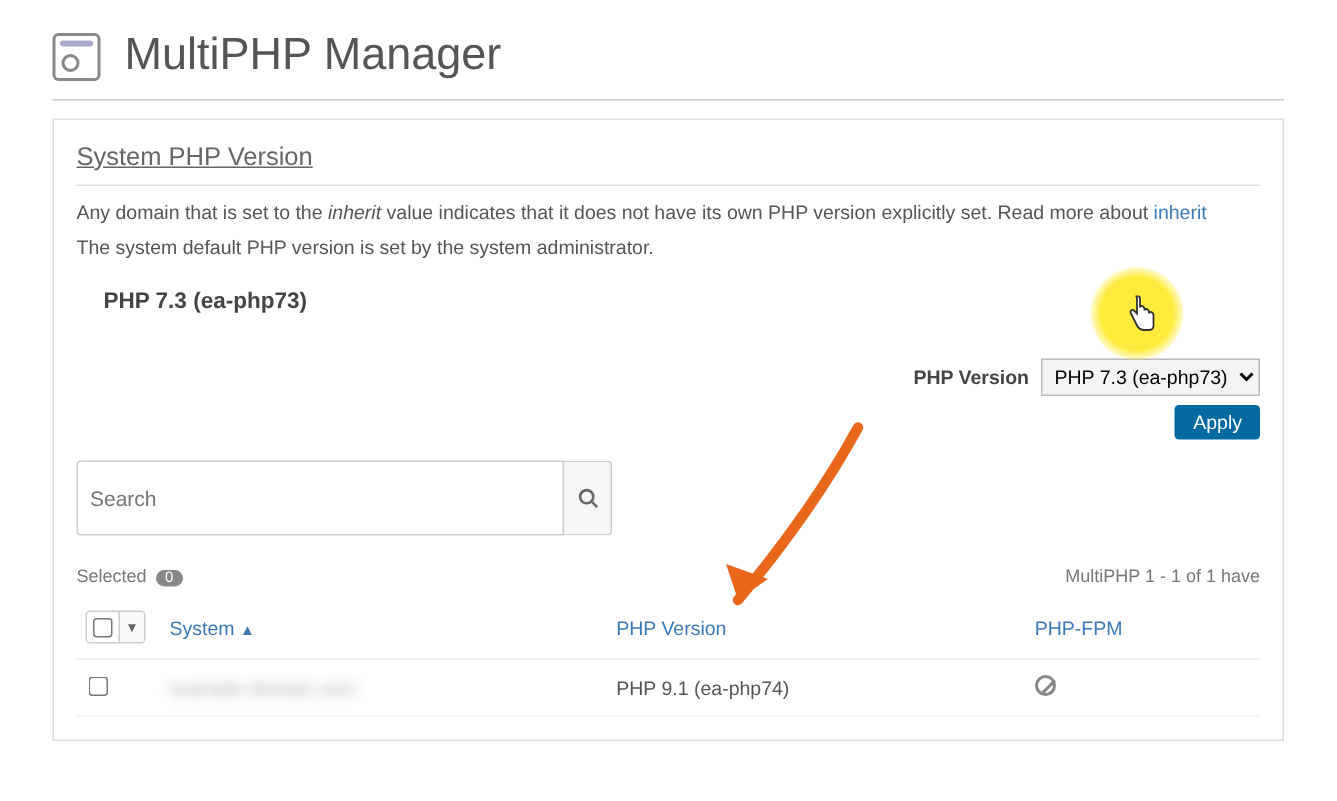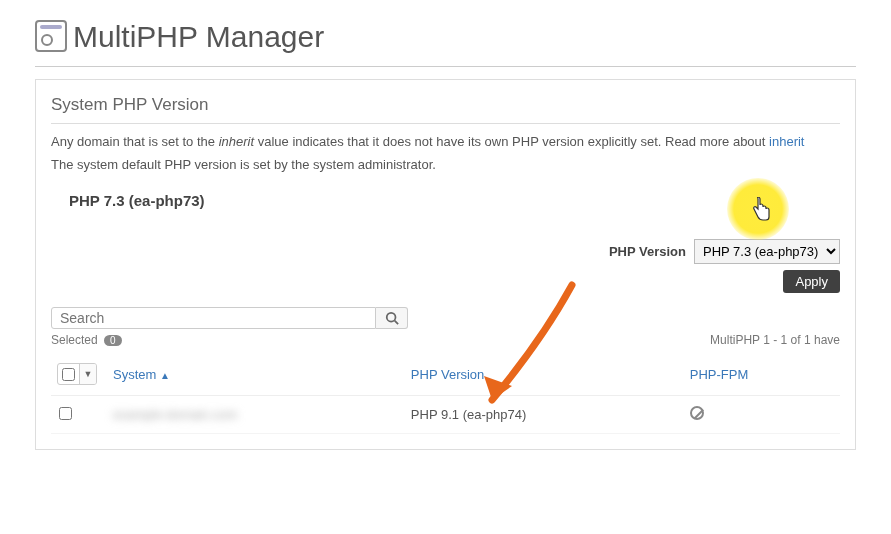--- a/index.html
+++ b/index.html
@@ -8,22 +8,22 @@
     background: #fff;
     color: #555;
     font-size: 14px;
   }
   .page {
     width: 891px;
     padding: 20px 35px 30px 35px;
   }
   .page-header {
     display: flex;
-    align-items: flex-start;
-    gap: 6px;
+    align-items: flex-end;
+    gap: 16px;
     padding-bottom: 12px;
     border-bottom: 1px solid #ccc;
     margin-bottom: 12px;
   }
   .page-header h1 {
     font-weight: 300;
     font-size: 30px;
     color: #555;
   }
   .app-icon {
@@ -55,20 +55,21 @@
     background: #fff;
     position: relative;
   }
   .section-title {
     font-size: 17px;
     color: #666;
     font-weight: normal;
     padding-bottom: 8px;
     border-bottom: 1px solid #ddd;
     margin-bottom: 10px;
+    text-decoration: underline;
   }
   .desc { font-size: 13px; color: #555; margin-bottom: 8px; }
   .italic { font-style: italic; }
   a.link { color: #3a78b9; text-decoration: none; }
 
   .current-version {
     font-weight: bold;
     color: #444;
     padding: 12px 0 12px 18px;
     font-size: 15px;
@@ -84,33 +85,33 @@
   .controls-row label { font-weight: bold; color: #444; font-size: 13px; }
   select {
     font-size: 13px;
     padding: 3px 4px;
     border: 1px solid #bbb;
     background: #f4f4f4;
     min-width: 130px;
   }
   .apply-wrap { display:flex; justify-content:flex-end; margin-top:6px; }
   .btn-apply {
-    background: #404040;
+    background: #0369a1;
     color: #fff;
     border: none;
     padding: 4px 12px;
     border-radius: 3px;
     font-size: 13px;
     cursor: pointer;
   }
 
   .search-row { display:flex; margin-top: 14px; }
   .search-input {
     width: 325px;
-    padding: 2px 8px;
+    padding: 16px 8px;
     border: 1px solid #ccc;
     border-radius: 3px 0 0 3px;
     font-size: 14px;
     color:#777;
   }
   .search-btn {
     width: 32px;
     border: 1px solid #ccc;
     border-left: none;
     background: #f6f6f6;
@@ -118,21 +119,21 @@
     display:flex; align-items:center; justify-content:center;
     cursor:pointer;
   }
 
   .meta-row {
     display:flex;
     justify-content: space-between;
     align-items:center;
     font-size: 12px;
     color:#777;
-    margin-top: 4px;
+    margin-top: 20px;
   }
   .badge {
     background:#888; color:#fff;
     border-radius: 8px;
     padding: 0 6px;
     font-size: 10px;
     margin-left: 3px;
   }
 
   table {

